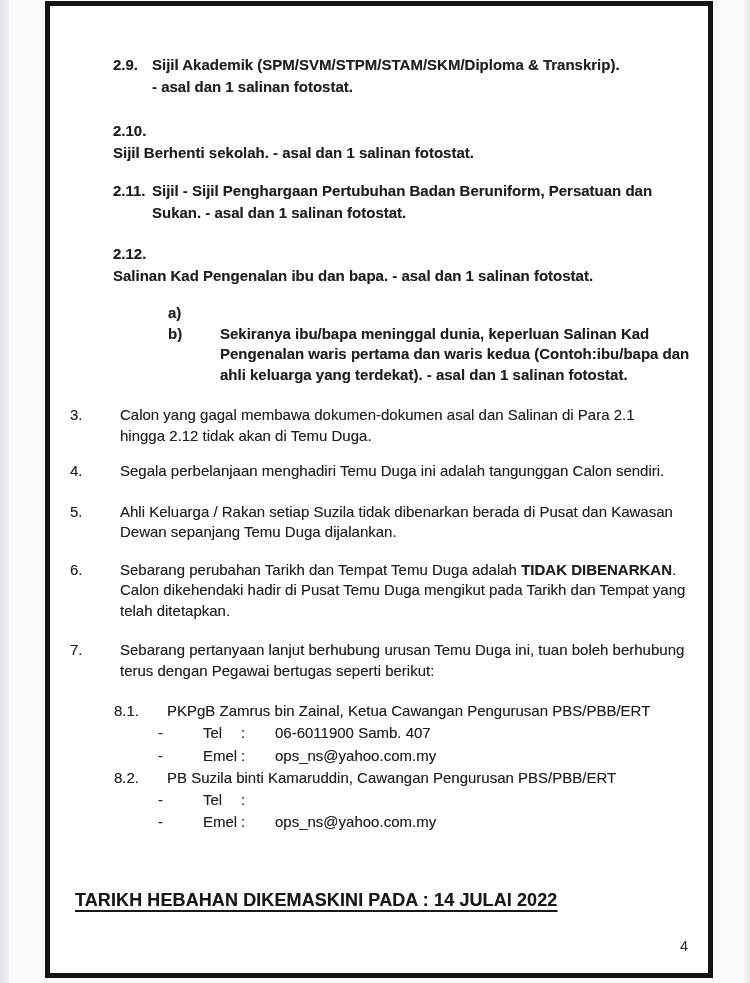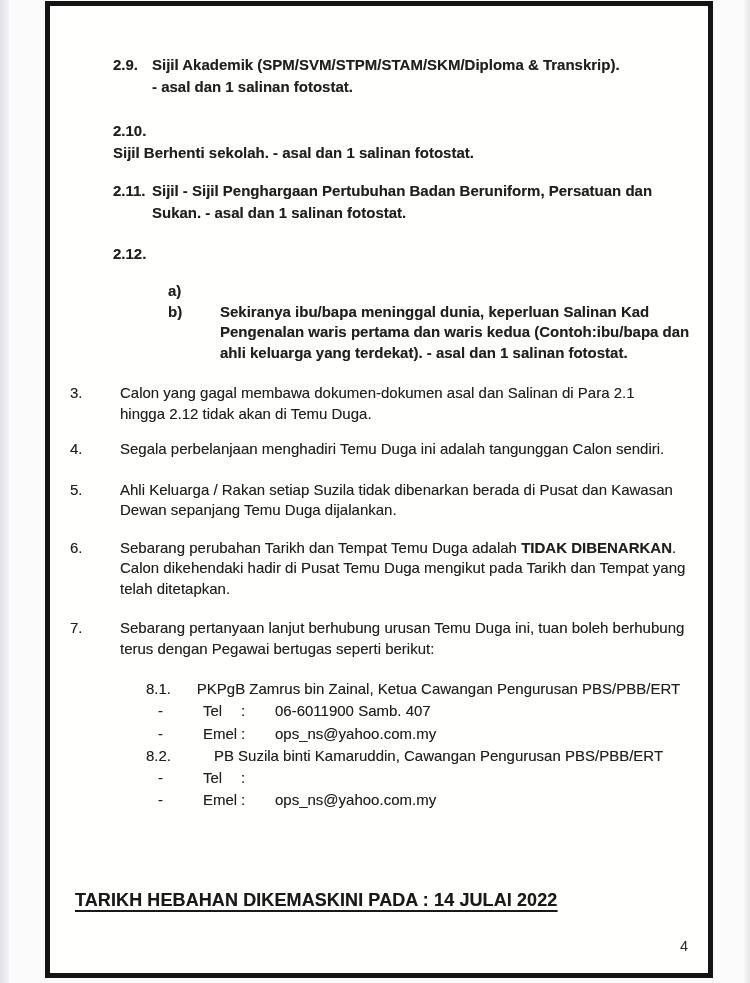--- a/index.html
+++ b/index.html
@@ -37,21 +37,21 @@
   }
   .row{display:flex;}
   .row .num{flex:0 0 auto;}
   .row .txt{white-space:pre-wrap;flex:1 1 auto;}
   .cert{padding-left:63px;line-height:22px;font-weight:700;}
   .cert .num{width:39px;}
   .sub{padding-left:118px;line-height:20.5px;font-weight:700;}
   .sub .num{width:52px;}
   .para{padding-left:20px;line-height:20.5px;}
   .para .num{width:50px;}
-  .chead{padding-left:82px;line-height:22.3px;text-align:center;}
+  .chead{padding-left:64px;line-height:22.3px;}
   .chead .num{width:53px;}
   .cline{display:flex;padding-left:108px;line-height:22.3px;}
   .c-dash{flex:0 0 45px;}
   .c-label{flex:0 0 38px;}
   .c-colon{flex:0 0 34px;}
   .c-value{flex:1 1 auto;}
   .mb21{margin-bottom:22px;} .mb20{margin-bottom:20px;} .mb19{margin-bottom:19px;}
   .mb17{margin-bottom:17px;} .mb16{margin-bottom:16px;flex-direction:column;} .mb15{margin-bottom:15px;}
   .bold-inline{font-weight:700;}
   .footer-note{
@@ -87,20 +87,21 @@
         <div class="num">2.10.</div>
         <div class="txt">Sijil Berhenti sekolah. - asal dan 1 salinan fotostat.</div>
       </div>
       <div class="row cert mb19">
         <div class="num">2.11.</div>
         <div class="txt">Sijil - Sijil Penghargaan Pertubuhan Badan Beruniform, Persatuan dan
 Sukan. - asal dan 1 salinan fotostat.</div>
       </div>
       <div class="row cert mb16">
         <div class="num">2.12.</div>
+        <div class="txt">Salinan Kad Pengenalan ibu dan bapa. - asal dan 1 salinan fotostat.</div>
       </div>
 
       <div class="row sub">
         <div class="num">a)</div>
       </div>
       <div class="row sub mb20">
         <div class="num">b)</div>
         <div class="txt">Sekiranya ibu/bapa meninggal dunia, keperluan Salinan Kad
 Pengenalan waris pertama dan waris kedua (Contoh:ibu/bapa dan
 ahli keluarga yang terdekat). - asal dan 1 salinan fotostat.</div>

